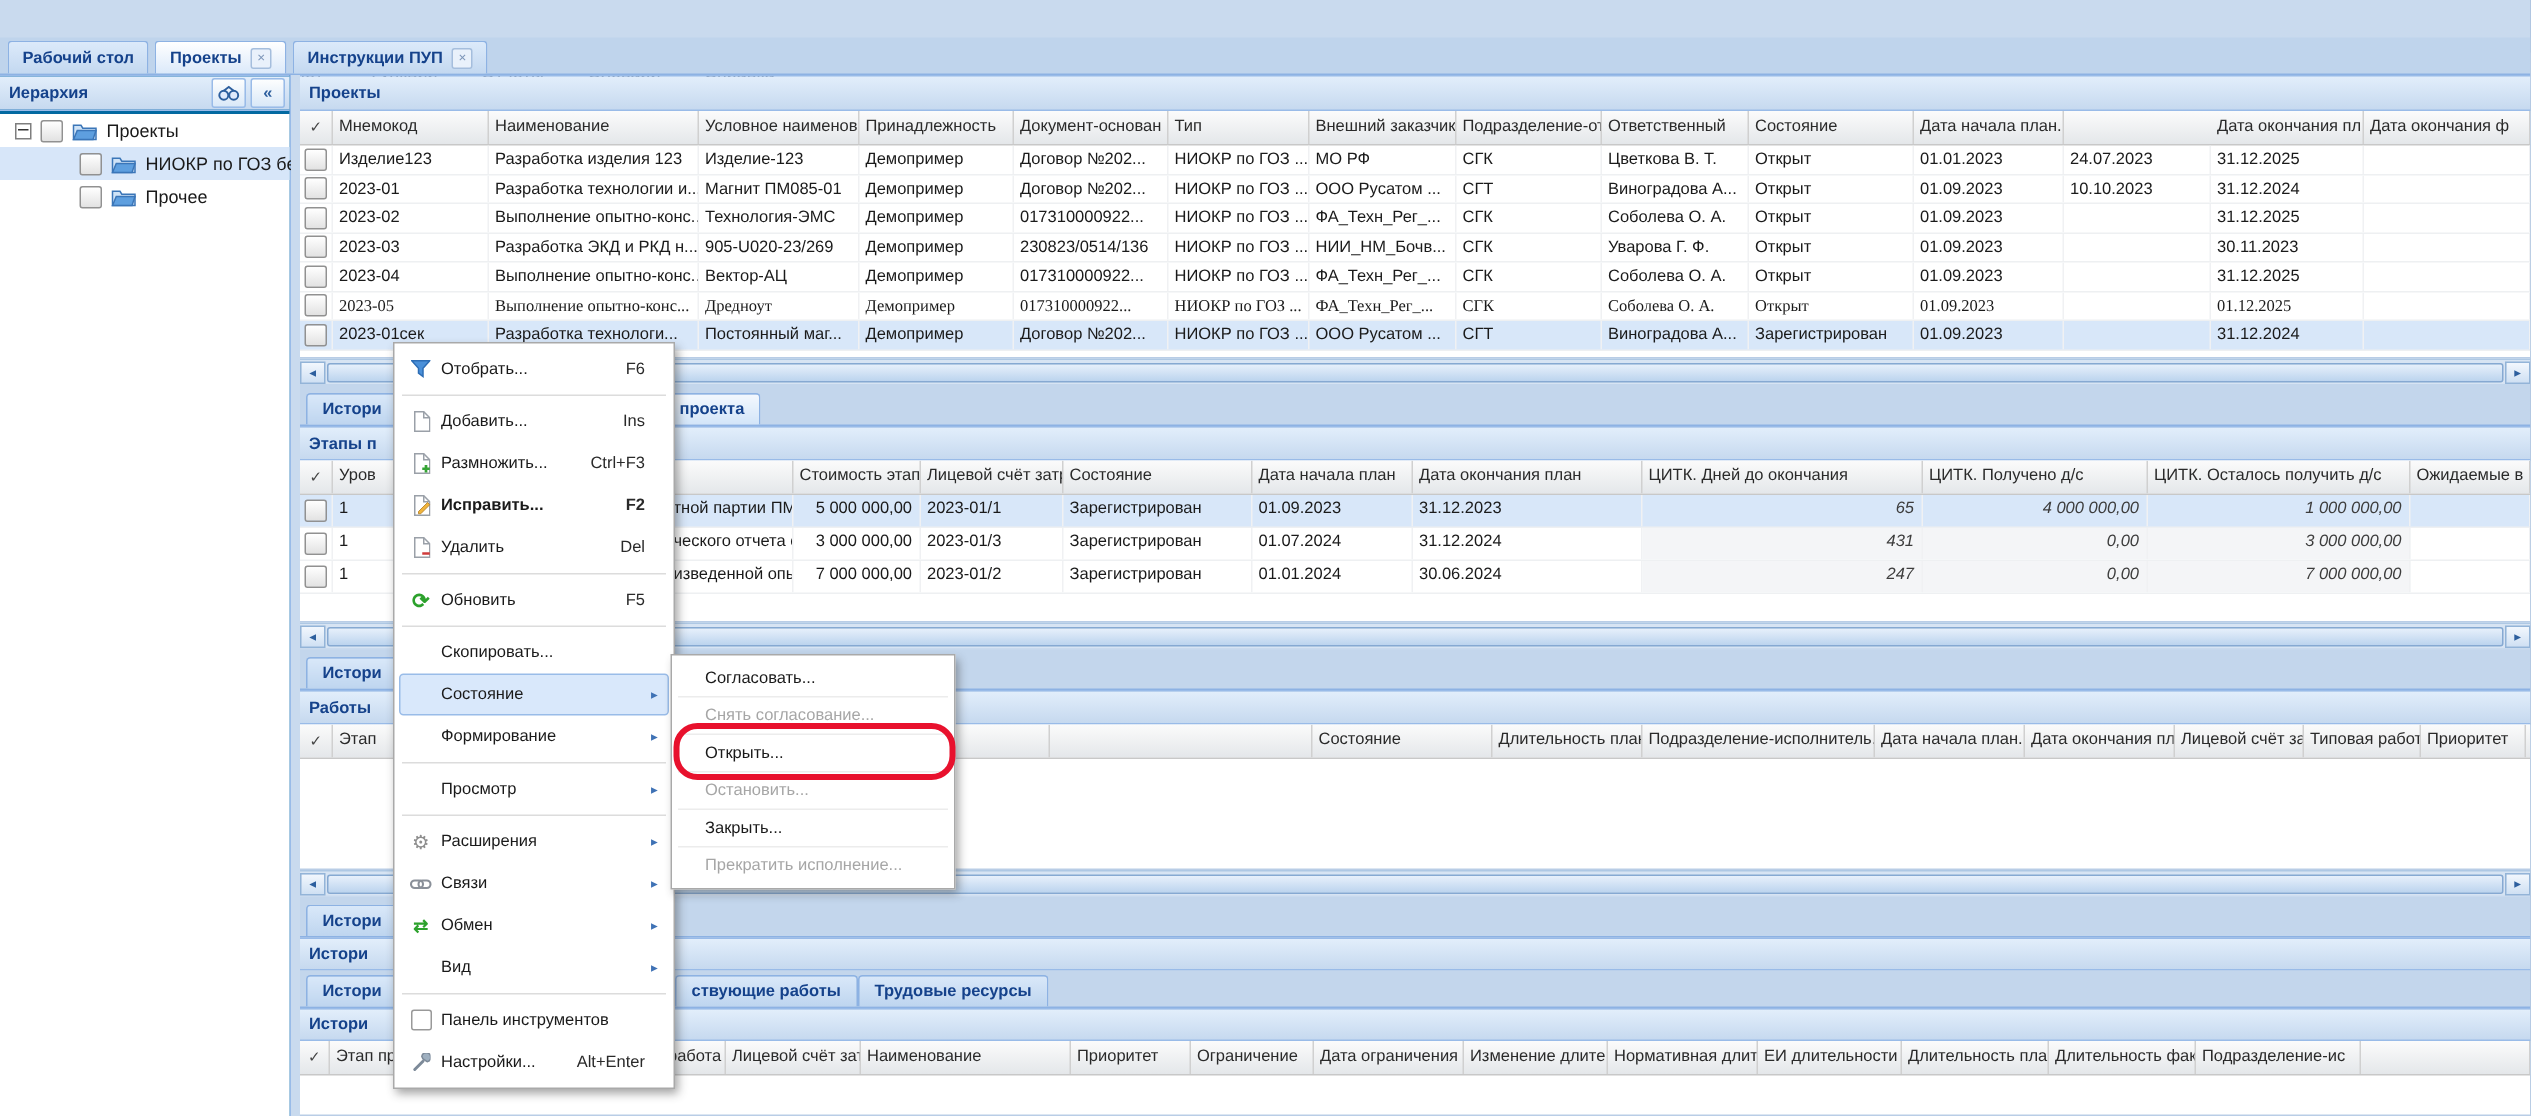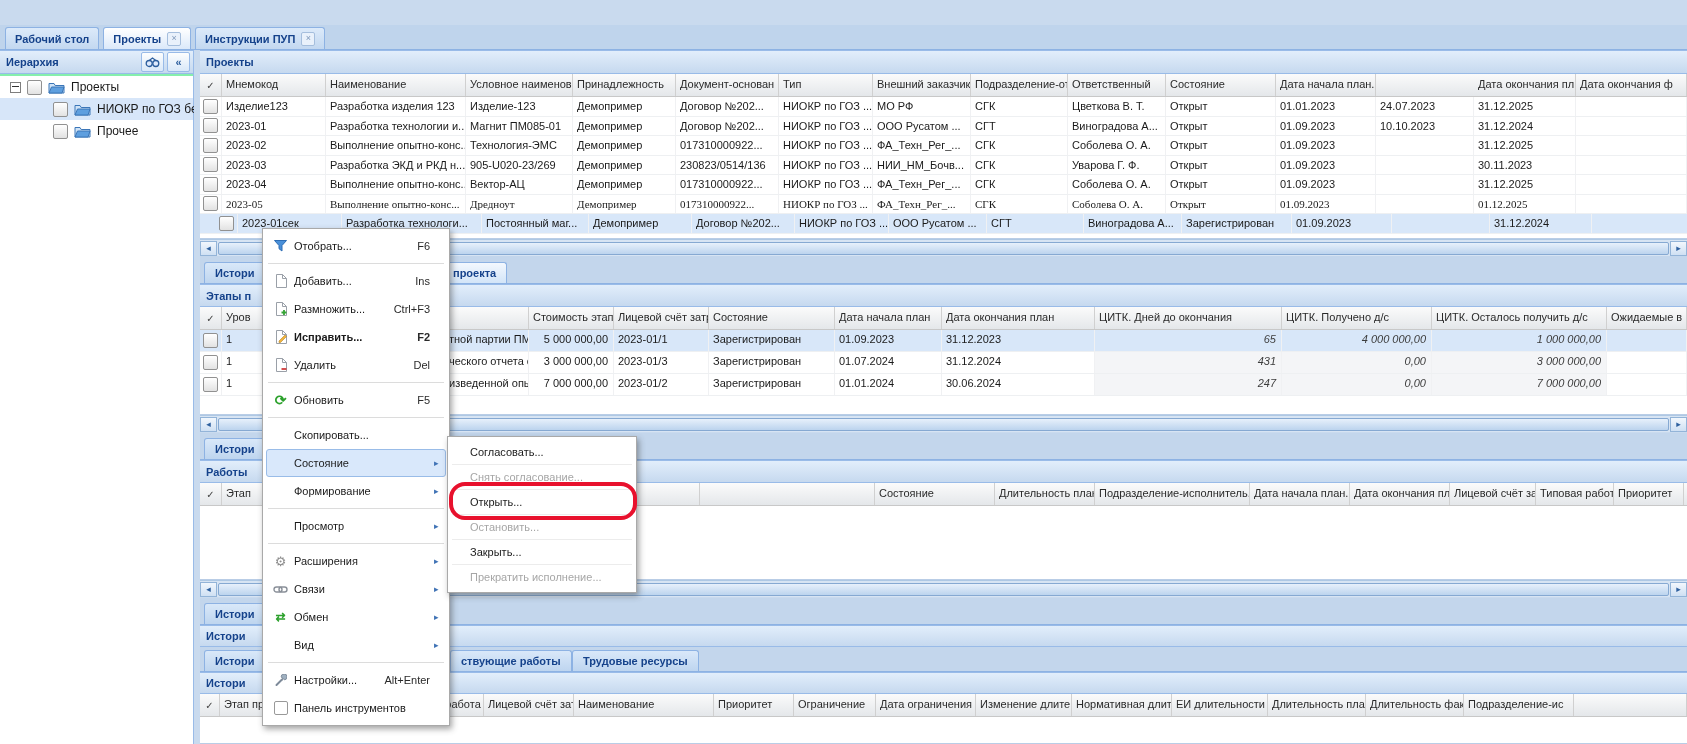--- a/index.html
+++ b/index.html
@@ -18,21 +18,21 @@
         background:linear-gradient(#dceafa,#c3d8f0);border:1px solid #8db2e3;border-bottom:none;
         border-radius:3px 3px 0 0;color:#15428b;font-weight:bold;white-space:nowrap;}
   .wtab.active{background:linear-gradient(#ffffff,#dbe9fa);}
   .tab-close{width:12px;height:12px;border:1px solid #a5bedd;border-radius:2px;background:#e9f1fb;
              color:#7e97ba;font-size:9px;line-height:10px;text-align:center;font-weight:normal;}
   
   .panel-head{position:absolute;background:linear-gradient(#e2eefb,#c6d9ef);border-top:1px solid #99bbe8;
               border-bottom:1px solid #99bbe8;color:#15428b;font-weight:bold;display:flex;align-items:center;
               padding-left:6px;box-sizing:border-box;}
   .ph-spacer{flex:1;}
-  #hier{position:absolute;left:0;top:50px;width:194px;bottom:0;background:#86efac;border-right:1px solid #99bbe8;box-sizing:border-box;padding-left:44px;}
+  #hier{position:absolute;left:0;top:50px;width:194px;bottom:0;background:#0369a1;border-right:1px solid #99bbe8;box-sizing:border-box;padding-left:44px;}
   #hier-head{left:0;top:0;width:100%;height:24px;}
   .hier-btn{width:21px;height:18px;border:1px solid #99bbe8;border-radius:2px;margin-right:3px;
             background:linear-gradient(#fdfefe,#d9e8f8);display:flex;align-items:center;justify-content:center;
             color:#2d5f9e;font-weight:bold;}
   #tree{position:absolute;top:26px;left:0;right:0;bottom:0;background:#fff;}
   .tree-row{height:22px;display:flex;align-items:center;font-size:12px;white-space:nowrap;}
   .tree-row.selected{background:#d7e6f9;}
   .expander{width:9px;height:9px;border:1px solid #7e7e7e;background:#fff;position:relative;margin:0 6px;flex:none;}
   .expander::after{content:"";position:absolute;left:1px;right:1px;top:3px;height:1px;background:#333;}
   .tree-gap{width:21px;flex:none;}
@@ -326,21 +326,21 @@
         <div class="g-cell" style="width: 94px;">НИОКР по ГОЗ ...</div>
         <div class="g-cell" style="width: 98px;">ФА_Техн_Рег_...</div>
         <div class="g-cell" style="width: 97px;">СГК</div>
         <div class="g-cell" style="width: 98px;">Соболева О. А.</div>
         <div class="g-cell" style="width: 110px;">Открыт</div>
         <div class="g-cell" style="width: 100px;">01.09.2023</div>
         <div class="g-cell" style="width: 98px;"></div>
         <div class="g-cell" style="width: 102px;">01.12.2025</div>
         <div class="g-cell" style="width: 111px;"></div>
       </div>
-      <div class="g-row selected" style="height: 19.5px; padding-left: 16px;">
+      <div class="g-row selected" style="height: 19.5px;">
         <div class="g-cell check" style="width: 22px;">
           <span class="cbx"></span>
         </div>
         <div class="g-cell" style="width: 104px;">2023-01сек</div>
         <div class="g-cell" style="width: 140px;">Разработка технологи...</div>
         <div class="g-cell" style="width: 107px;">Постоянный маг...</div>
         <div class="g-cell" style="width: 103px;">Демопример</div>
         <div class="g-cell" style="width: 103px;">Договор №202...</div>
         <div class="g-cell" style="width: 94px;">НИОКР по ГОЗ ...</div>
         <div class="g-cell" style="width: 98px;">ООО Русатом ...</div>
@@ -624,35 +624,35 @@
       </div>
       <div class="menu-item">
         <span class="mi-icon"></span>
         <span class="mi-label">Вид</span>
         <span class="mi-sc"></span>
         <span class="mi-arrow">▸</span>
       </div>
       <div class="menu-sep"></div>
       <div class="menu-item">
         <span class="mi-icon">
+          <span class="mini-cbx"></span>
+        </span>
+        <span class="mi-label">Панель инструментов</span>
+        <span class="mi-sc"></span>
+        <span class="mi-arrow"></span>
+      </div>
+      <div class="menu-item">
+        <span class="mi-icon">
           <svg width="13" height="13" viewBox="0 0 13 13">
             <path d="M2.5 11L8 5.5" stroke="#7d8a99" stroke-width="2" stroke-linecap="round"></path>
             <path d="M7.2 2.2a3 3 0 1 1 3.6 3.6L8 4z" fill="#9fb0c0" stroke="#7d8a99"></path>
           </svg>
         </span>
         <span class="mi-label">Настройки...</span>
         <span class="mi-sc">Alt+Enter</span>
-        <span class="mi-arrow"></span>
-      </div>
-      <div class="menu-item">
-        <span class="mi-icon">
-          <span class="mini-cbx"></span>
-        </span>
-        <span class="mi-label">Панель инструментов</span>
-        <span class="mi-sc"></span>
         <span class="mi-arrow"></span>
       </div>
     </div>
   <div id="context-submenu">
       <div class="sm-item">Согласовать...</div>
       <div class="sm-sep"></div>
       <div class="sm-item disabled">Снять согласование...</div>
       <div class="sm-sep"></div>
       <div class="sm-item">Открыть...</div>
       <div class="sm-sep"></div>

